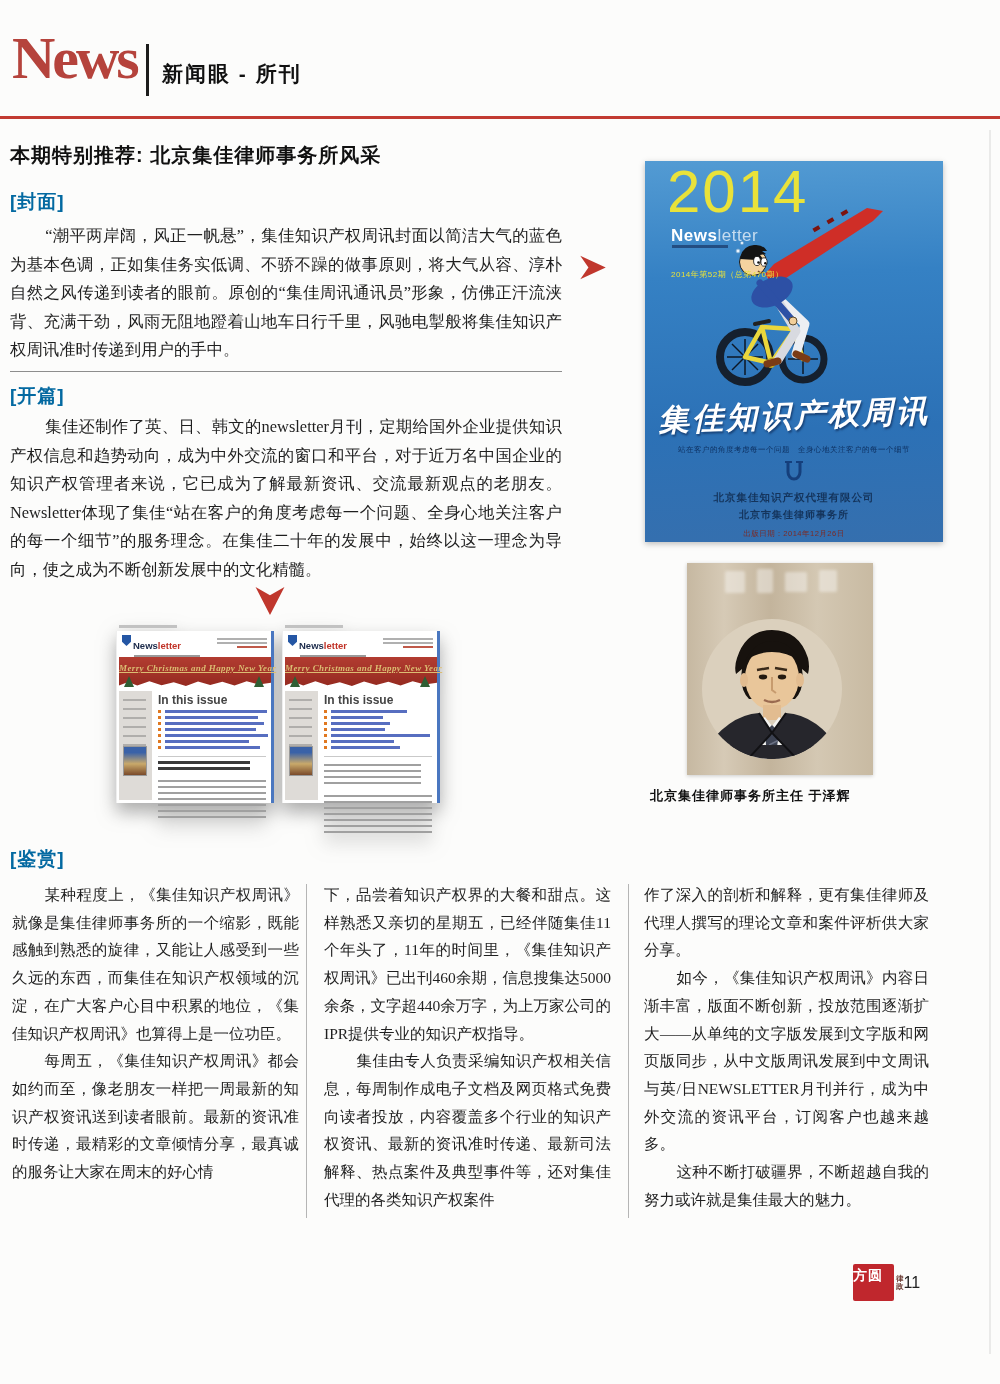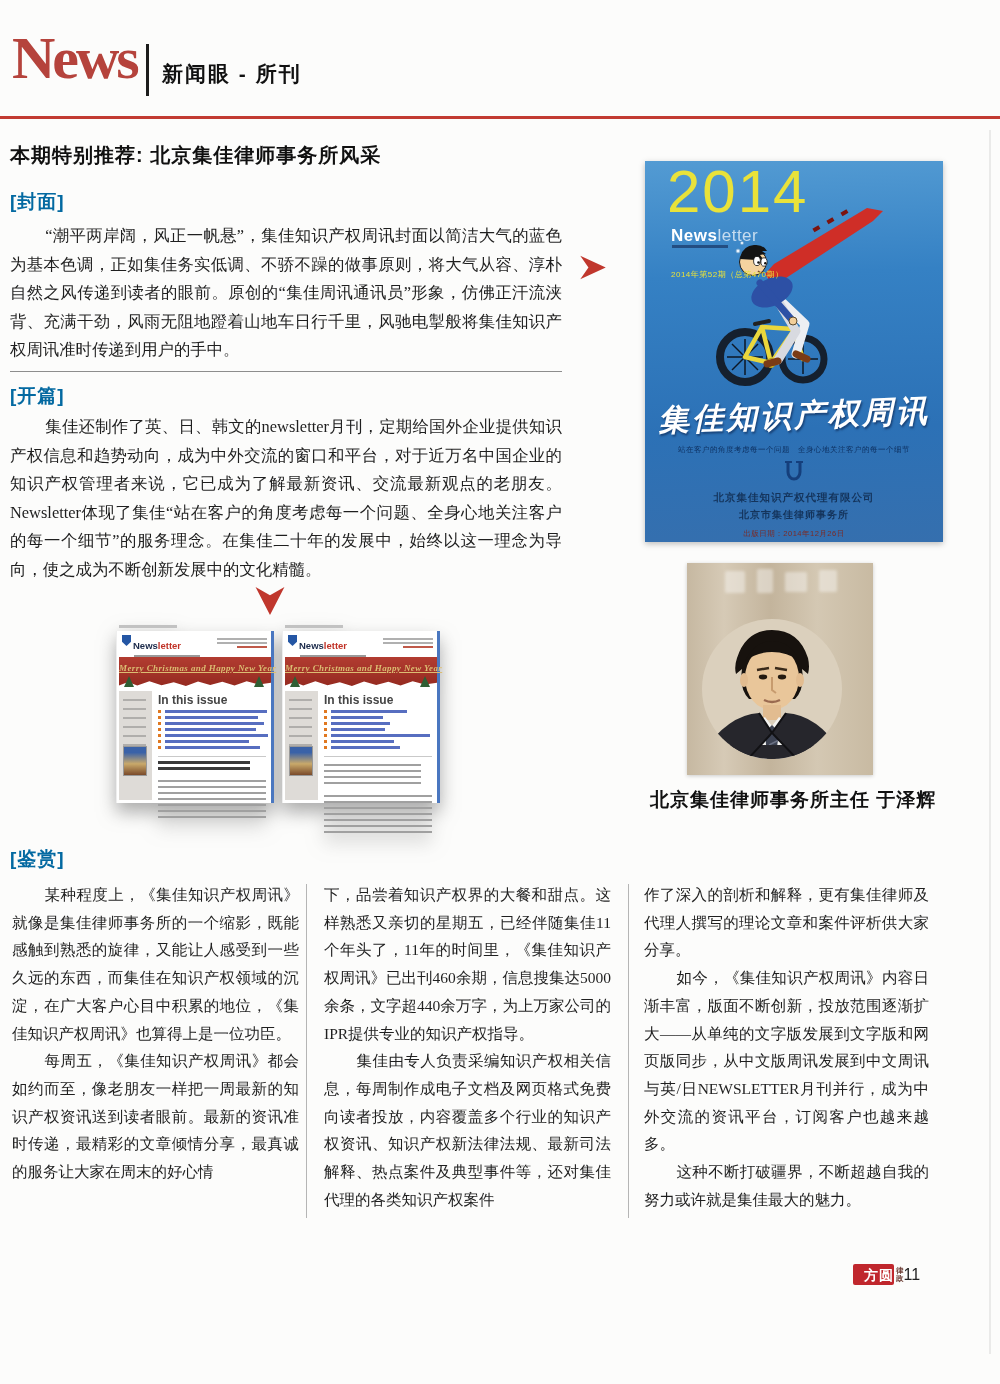--- a/index.html
+++ b/index.html
@@ -106,34 +106,34 @@
     font-weight:bold;color:#14345c;}
   .cv-co1{top:330px;font-size:10.5px;letter-spacing:1px;}
   .cv-co2{top:347px;font-size:10px;letter-spacing:1px;}
   .cv-date{position:absolute;left:0;top:368px;width:100%;text-align:center;
     font-family:var(--sans);font-size:7.5px;color:#7c2a24;letter-spacing:.5px;}
 
   
   .photo{position:absolute;left:687px;top:563px;width:186px;height:212px;box-shadow:0 1px 4px rgba(0,0,0,.2);}
   .photo svg{display:block;}
   .caption{position:absolute;left:650px;top:787px;font-family:var(--sans);font-weight:bold;
-    font-size:19px;color:#111;letter-spacing:1px;}
+    font-size:13px;color:#111;letter-spacing:1px;}
 
   
   .col{position:absolute;top:881px;font-size:15.5px;line-height:27.7px;color:#1f1f1f;
     text-align:justify;}
   .col p{text-indent:2.1em;} .col p.cont{text-indent:0;}
   .col1{left:12px;width:287px;} .col2{left:324px;width:287px;} .col3{left:644px;width:285px;}
   .vline{position:absolute;top:884px;height:334px;width:1px;background:#b5b5b5;}
   .vl1{left:306px;} .vl2{left:628px;}
 
   
   .footer{position:absolute;left:853px;top:1264px;display:flex;align-items:center;}
-  .fy-logo{width:41px;height:21px;background:#c0272d;border-radius:2px;color:#fff;
-    font-family:var(--sans);font-weight:bold;font-size:14px;line-height:23px;text-align:right;letter-spacing:1px;}
+  .fy-logo{width:41px;height:37px;background:#c0272d;border-radius:2px;color:#fff;
+    font-family:var(--sans);font-weight:bold;font-size:14px;line-height:23px;text-align:left;letter-spacing:1px;}
   .fy-sub{margin-left:2px;font-family:var(--sans);font-size:7.5px;line-height:8px;color:#6b3b33;
     display:flex;flex-direction:column;font-weight:bold;}
   .page-num{font-family:var(--sans);font-size:16px;color:#222;}
 
   .scan-edge{position:absolute;right:9px;top:130px;bottom:30px;width:2px;background:rgba(0,0,0,.07);}
 </style>
 </head>
 <body>
 
 <div class="page">
@@ -351,21 +351,21 @@
   <div class="caption">北京集佳律师事务所主任 于泽辉</div>
 
   <div class="sec-label lbl-appr">[鉴赏]</div>
   <div class="col col1">
     <p>某种程度上，《集佳知识产权周讯》就像是集佳律师事务所的一个缩影，既能感触到熟悉的旋律，又能让人感受到一些久远的东西，而集佳在知识产权领域的沉淀，在广大客户心目中积累的地位，《集佳知识产权周讯》也算得上是一位功臣。</p>
     <p>每周五，《集佳知识产权周讯》都会如约而至，像老朋友一样把一周最新的知识产权资讯送到读者眼前。最新的资讯准时传递，最精彩的文章倾情分享，最真诚的服务让大家在周末的好心情</p>
   </div>
   <div class="vline vl1"></div>
   <div class="col col2">
     <p class="cont">下，品尝着知识产权界的大餐和甜点。这样熟悉又亲切的星期五，已经伴随集佳11个年头了，11年的时间里，《集佳知识产权周讯》已出刊460余期，信息搜集达5000余条，文字超440余万字，为上万家公司的IPR提供专业的知识产权指导。</p>
-    <p>集佳由专人负责采编知识产权相关信息，每周制作成电子文档及网页格式免费向读者投放，内容覆盖多个行业的知识产权资讯、知识产权新法律法规、最新司法解释、热点案件及典型事件等，还对集佳代理的各类知识产权案件</p>
+    <p>集佳由专人负责采编知识产权相关信息，每周制作成电子文档及网页格式免费向读者投放，内容覆盖多个行业的知识产权资讯、最新的资讯准时传递、最新司法解释、热点案件及典型事件等，还对集佳代理的各类知识产权案件</p>
   </div>
   <div class="vline vl2"></div>
   <div class="col col3">
     <p class="cont">作了深入的剖析和解释，更有集佳律师及代理人撰写的理论文章和案件评析供大家分享。</p>
     <p>如今，《集佳知识产权周讯》内容日渐丰富，版面不断创新，投放范围逐渐扩大——从单纯的文字版发展到文字版和网页版同步，从中文版周讯发展到中文周讯与英/日NEWSLETTER月刊并行，成为中外交流的资讯平台，订阅客户也越来越多。</p>
     <p>这种不断打破疆界，不断超越自我的努力或许就是集佳最大的魅力。</p>
   </div>
 
   <div class="footer">
     <div class="fy-logo">方圆</div>

